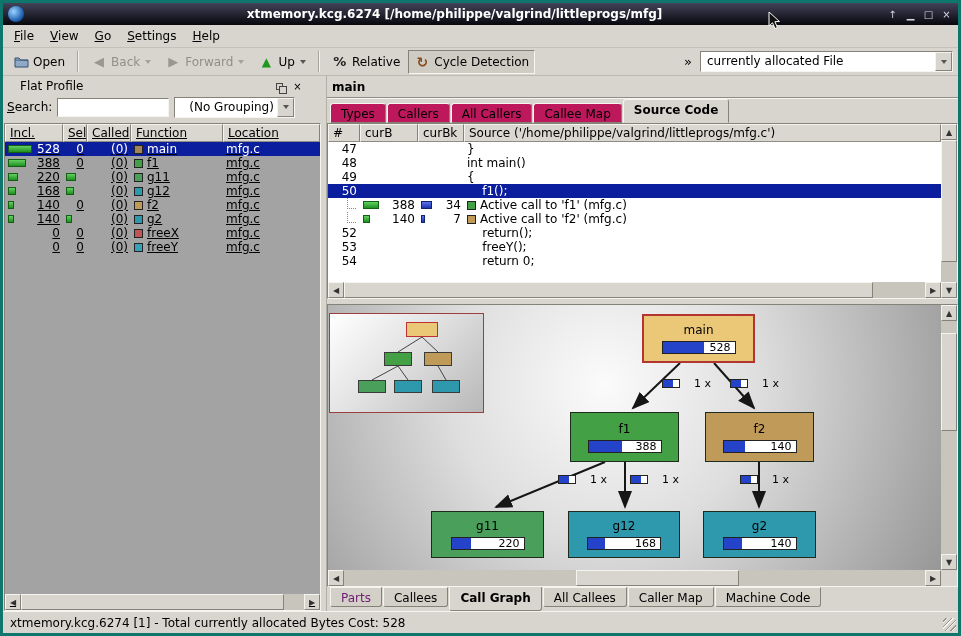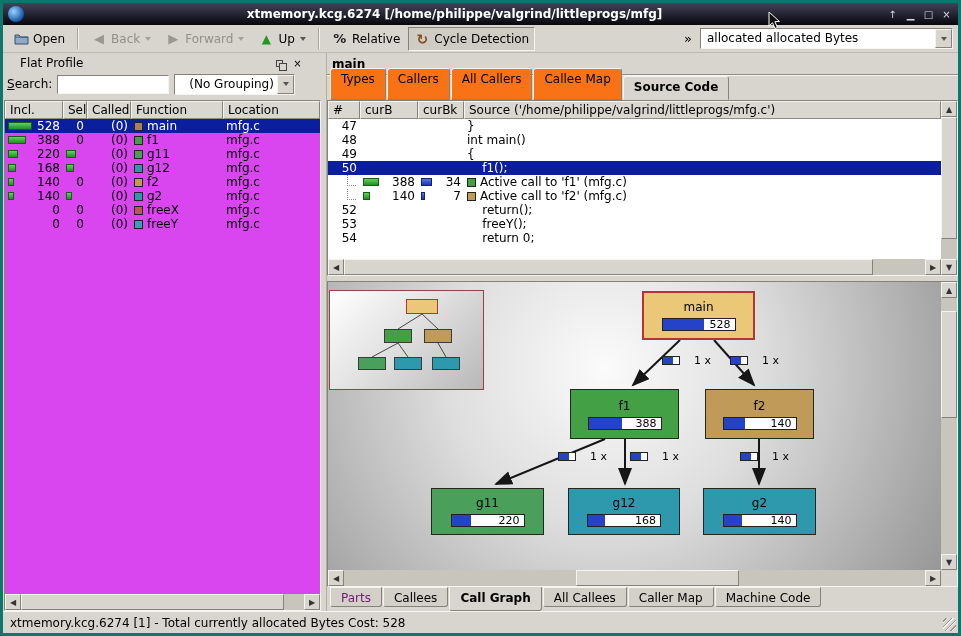--- a/index.html
+++ b/index.html
@@ -60,22 +60,22 @@
   .dock-title { flex:1; }
   .dock-btn { width:15px; height:15px; display:flex; align-items:center; justify-content:center; font-size:10px; }
   .float-ic { position:relative; width:7px; height:7px; border:1px solid #444; }
   .float-ic::after { content:""; position:absolute; left:2px; top:2px; width:6px; height:6px;
     border:1px solid #444; background:#d8d5ce; }
   .searchrow { height:27px; flex:none; display:flex; align-items:center; gap:5px; padding:0 2px 5px 3px; }
   .input { width:112px; height:19px; background:#fff; border:1px solid;
     border-color:#85827a #f6f4ee #f6f4ee #85827a; font:inherit; padding:0 3px; }
 
   
-  .table { flex:1; min-height:0; display:flex; flex-direction:column; background:#d946ef;
-    border:1px solid; border-color:#85827a #f6f4ee #f6f4ee #85827a; overflow:hidden; }
+  .table { flex:1; min-height:0; display:flex; flex-direction:column; background:#a3a3a3;
+    border:1px solid; border-color:#85827a #f6f4ee #f6f4ee #85827a; overflow:hidden;text-decoration:underline; }
   .thead { display:flex; flex:none; background:#dad7d0; }
   .th { padding:1px 4px; font-size:12px; white-space:nowrap; overflow:hidden;
     border:1px solid; border-color:#f6f4ee #85827a #8f8c83 #f6f4ee; }
   .tr { display:flex; height:14px; align-items:center; flex:none; }
   .tr.sel { background:#0b1f9e; color:#fff; }
   .td { padding:0 3px; display:flex; align-items:center; overflow:hidden; white-space:nowrap; height:100%; }
   .num { margin-left:auto; }
   .bartrack { width:24px; height:9px; flex:none; display:flex; align-items:center; }
   .hbar { height:8px; background:linear-gradient(#62d162,#1f8f1f); border:1px solid #135f13; }
   .bluebar { height:8px; background:linear-gradient(#5b74e8,#1c34b0); border:1px solid #10246e; }
@@ -93,21 +93,21 @@
   .sb-thumb { position:absolute; top:0; bottom:0; background:#d8d5ce;
     border:1px solid; border-color:#f6f4ee #85827a #85827a #f6f4ee; }
   .sb-thumb-v { position:absolute; left:0; right:0; background:#d8d5ce;
     border:1px solid; border-color:#f6f4ee #85827a #85827a #f6f4ee; }
   .corner { width:16px; height:16px; flex:none; background:#d8d5ce; }
 
   
   .dtitle { height:21px; flex:none; font-weight:bold; padding:4px 5px 0; }
   .hline { height:2px; flex:none; border-top:1px solid #908d84; border-bottom:1px solid #f6f4ee; }
   .tabs { height:24px; flex:none; display:flex; align-items:flex-end; padding:0 3px; }
-  .tab { height:32px; padding:3px 10px; margin-right:1px; background:#f97316; font-size:12px;
+  .tab { height:20px; padding:3px 10px; margin-right:1px; background:#be185d; font-size:12px;
     border:1px solid; border-color:#f6f4ee #85827a #85827a #f6f4ee; border-radius:3px 3px 0 0; white-space:nowrap; }
   .tab.active { height:24px; background:#d8d5ce; font-weight:bold; border-bottom-color:#d8d5ce; }
   .srcwrap { height:176px; flex:none; display:flex; background:#fff;
     border:1px solid; border-color:#85827a #f6f4ee #f6f4ee #85827a; }
   .srcmain { flex:1; min-width:0; display:flex; flex-direction:column; }
   .sc1{width:32px; justify-content:flex-end;} .sc2{width:58px;} .sc3{width:46px;} .sc4{flex:1;}
   .src-text { white-space:pre; }
   .tree { width:9px; height:11px; margin:0 1px 4px 6px; flex:none;
     border-left:1px dotted #888; border-bottom:1px dotted #888; }
   .hsplit { height:5px; flex:none; }
@@ -154,20 +154,27 @@
 
   <div class="titlebar">
     <span class="app-ic"></span>
     <span class="title">xtmemory.kcg.6274 [/home/philippe/valgrind/littleprogs/mfg]</span>
     <span class="wbtn">↑</span>
     <span class="wbtn">▁</span>
     <span class="wbtn">□</span>
     <span class="wbtn">×</span>
   </div>
 
+  <div class="menubar">
+    <span class="menu-item accel">File</span>
+    <span class="menu-item accel">View</span>
+    <span class="menu-item accel">Go</span>
+    <span class="menu-item accel">Settings</span>
+    <span class="menu-item accel">Help</span>
+  </div>
 
   <div class="toolbar">
     <div class="tbtn">
       <span class="ic">
         <svg width="15" height="13">
             <path d="M1 3 h4 l1.5 2 H14 v7 H1 z" fill="#8fa9c6" stroke="#33506e"></path>
             <path d="M1 5.2 H14" stroke="#33506e" stroke-width="0.7"></path>
           </svg>
       </span>
       <span class="lbl">Open</span>
@@ -193,21 +200,21 @@
       <span class="ic pct">%</span>
       <span class="lbl">Relative</span>
     </div>
     <div class="tbtn pressed">
       <span class="ic cyc">↻</span>
       <span class="lbl">Cycle Detection</span>
     </div>
     <div class="spacer"></div>
     <div class="overflow">»</div>
     <div class="combo ev-combo">
-      <span class="combo-txt">allocated allocated Bytes</span>
+      <span class="combo-txt">currently allocated File</span>
       <span class="combo-btn">
           <span class="dd"></span>
         </span>
     </div>
   </div>
 
   <div class="content">
 
     <div class="left">
       <div class="dockbar">

